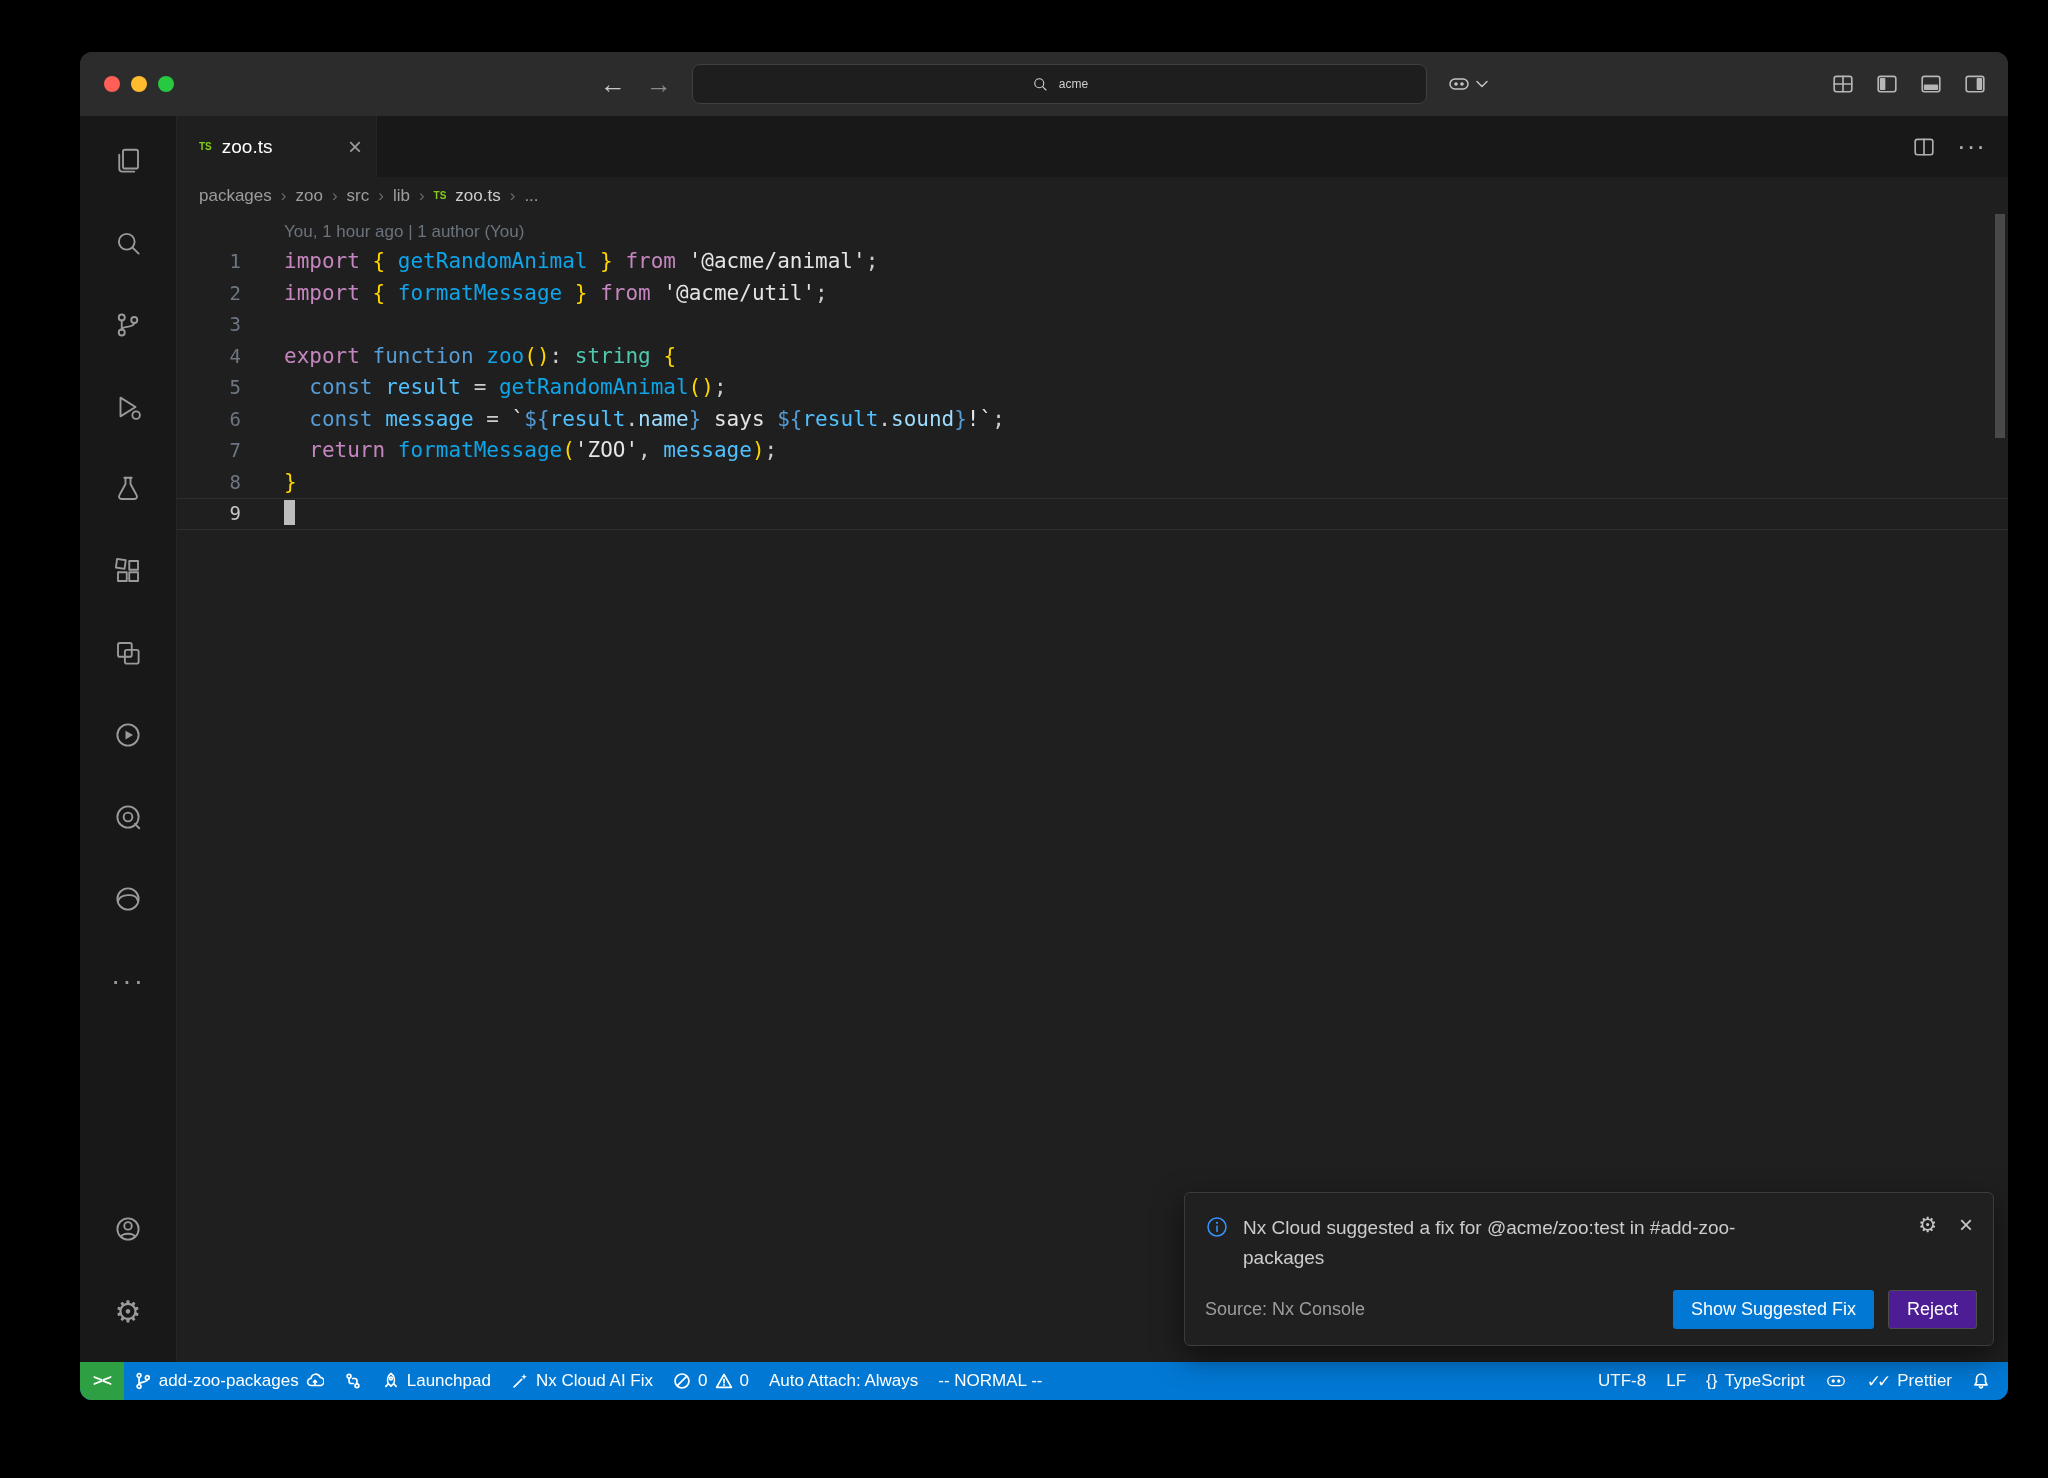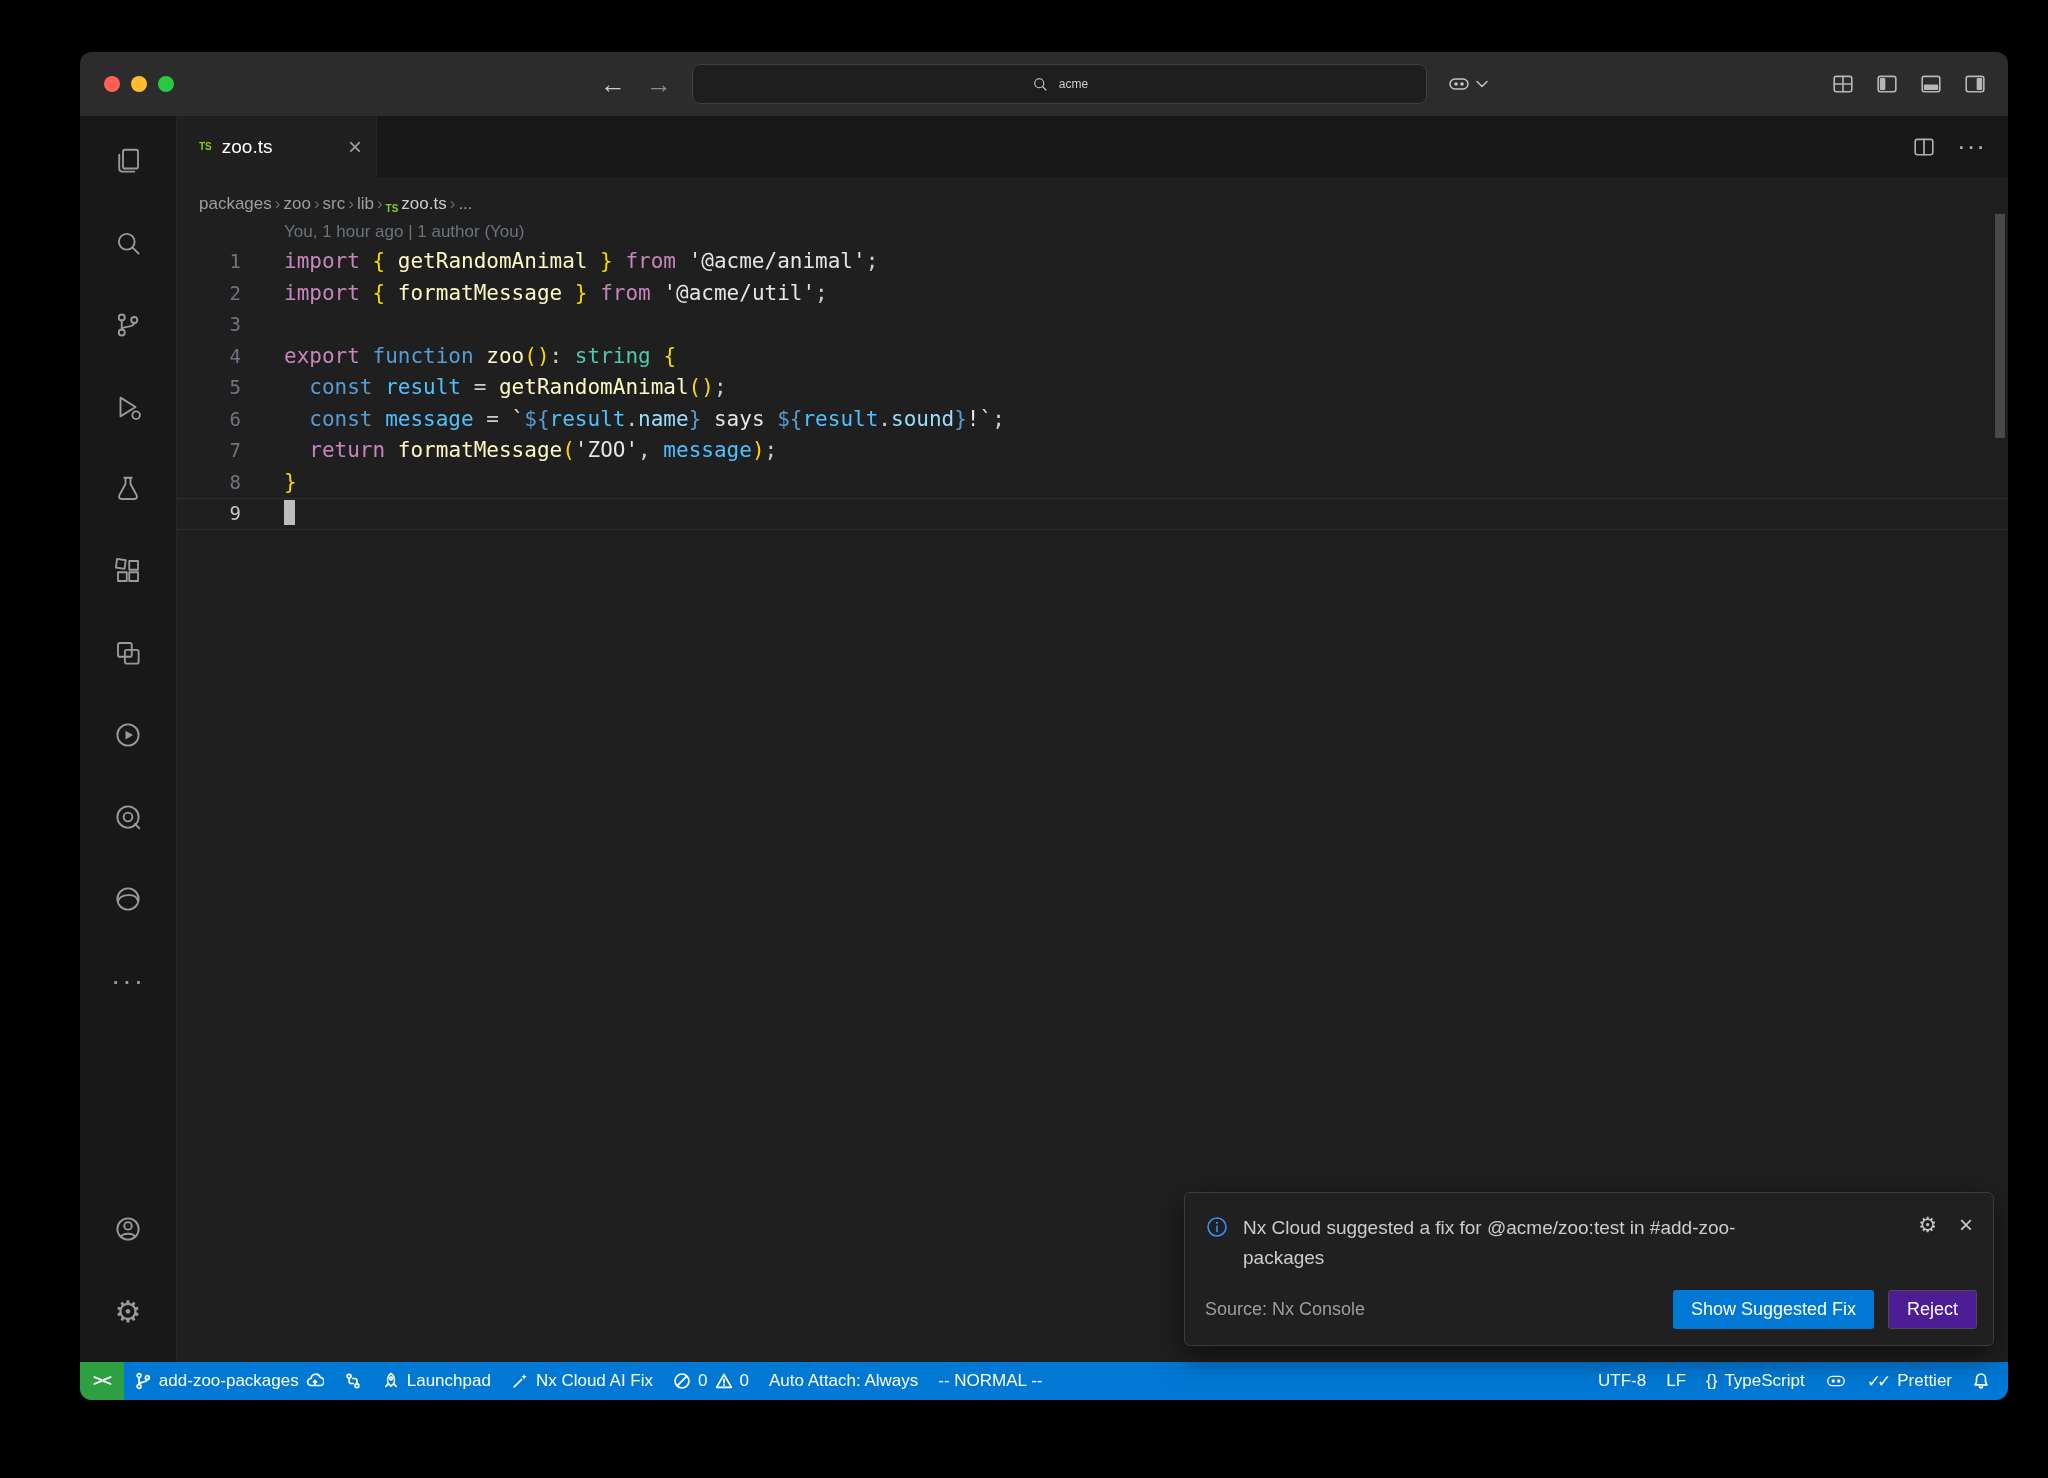--- a/index.html
+++ b/index.html
@@ -43,36 +43,36 @@
   .tab { width:200px; background:#1f1f1f; border-right:1px solid #252525;
          display:flex; align-items:center; gap:10px; padding:0 14px 0 22px;
          color:#ffffff; font-size:19px; }
   .ts-badge { color:#84cc16; font-weight:bold; font-size:10px; }
   .tab-close { margin-left:auto; color:#9a9a9a; font-size:24px; line-height:1; }
   .tabstrip-actions { margin-left:auto; display:flex; align-items:center; gap:22px;
                       padding-right:22px; color:#b0b0b0; }
   .split-ellipsis { font-size:26px; letter-spacing:1px; }
 
   
-  .breadcrumbs { flex:0 0 37px; display:flex; align-items:flex-end; gap:3px;
+  .breadcrumbs { flex:0 0 37px; display:flex; align-items:center; gap:9px;
                  padding-left:22px; color:#9d9d9d; font-size:17px; }
   .crumb-sep { color:#6a6a6a; }
   .crumb-file { color:#cccccc; }
 
   
   .code-area { flex:1; position:relative; overflow:hidden; padding-top:4px;
                font-family:"DejaVu Sans Mono", monospace; font-size:21px; }
   .blame { height:28px; line-height:28px; padding-left:107px; color:#6b737c;
            font-size:17px; font-family:"Liberation Sans", sans-serif; white-space:pre; }
   .code-line { height:31.5px; line-height:31.5px; display:flex; white-space:pre; }
   .code-line.active { box-shadow:inset 0 1px 0 rgba(255,255,255,.07), inset 0 -1px 0 rgba(255,255,255,.07); }
   .gutter { flex:0 0 64px; text-align:right; color:#6e7681; font-size:19px; }
   .code-line.active .gutter { color:#c6c6c6; }
   .code-content { margin-left:43px; }
-  .tk-def{color:#cccccc} .tk-kw{color:#c586c0} .tk-kw2{color:#569cd6} .tk-fn{color:#fef9c3}
+  .tk-def{color:#cccccc} .tk-kw{color:#c586c0} .tk-kw2{color:#569cd6} .tk-fn{color:#0ea5e9}
   .tk-str{color:#e5e5e5} .tk-type{color:#4ec9b0} .tk-var{color:#4fc1ff} .tk-prop{color:#9cdcfe}
   .tk-b1{color:#ffd700}
   .cursor { display:inline-block; width:11px; height:25px; background:#bdbdbd; vertical-align:-5px; }
   .scroll-thumb { position:absolute; top:0; right:3px; width:10px; height:224px;
                   background:rgba(125,125,125,.45); }
 
   
   .toast { position:absolute; right:14px; bottom:54px; width:810px; background:#202020;
            border:1px solid #3c3c3c; border-radius:6px; box-shadow:0 10px 30px rgba(0,0,0,.55);
            color:#cccccc; font-size:19px; z-index:5; }

